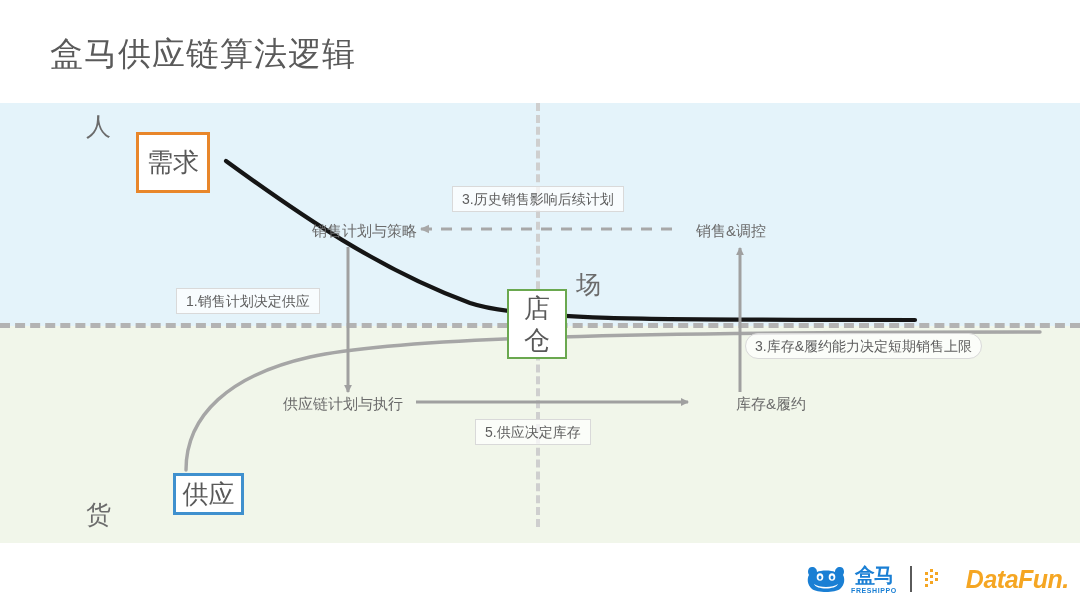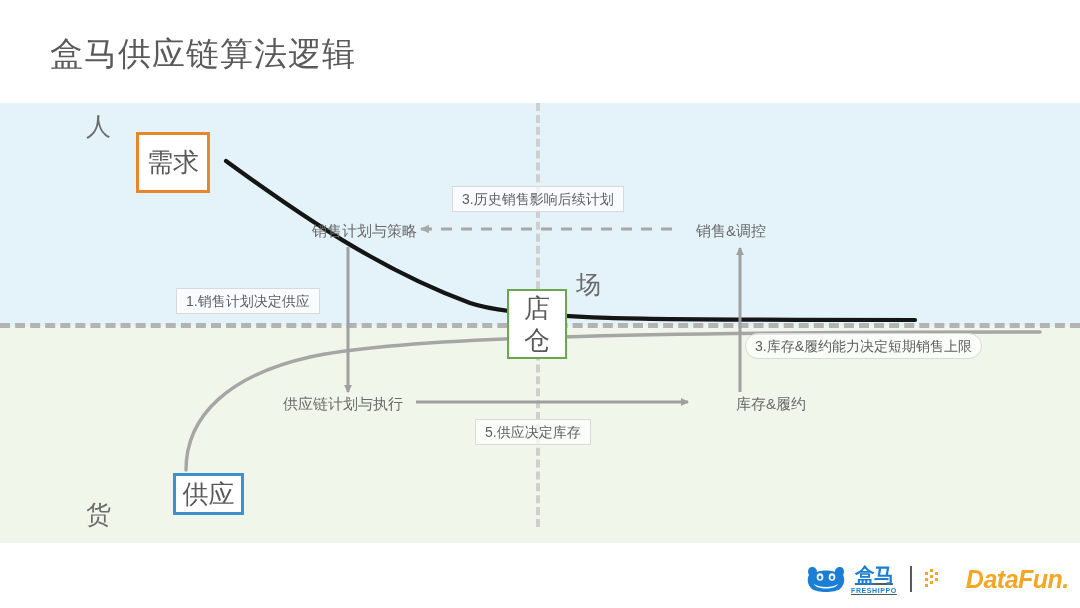--- a/index.html
+++ b/index.html
@@ -162,21 +162,20 @@
     left: 806px;
     top: 558px;
     height: 42px;
     display: flex;
     align-items: center;
   }
   #logo-freshippo {
     display: flex;
     align-items: center;
     gap: 5px;
-    text-decoration: underline;
   }
   #logo-freshippo .hippo-mark {
     display: block;
   }
   #logo-freshippo .brand-text {
     display: flex;
     flex-direction: column;
     align-items: center;
     line-height: 1;
   }

